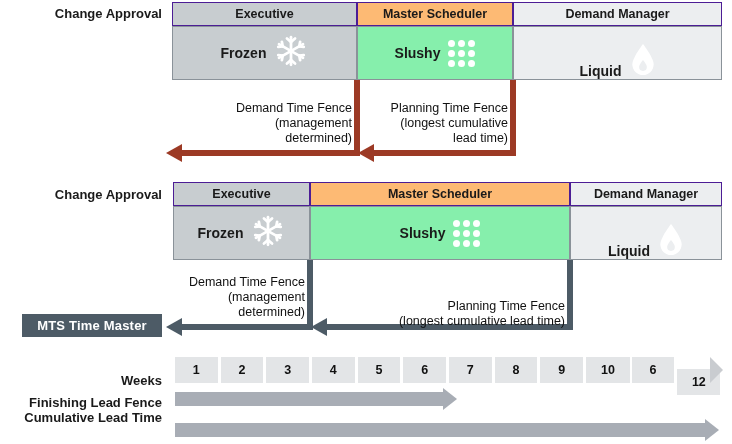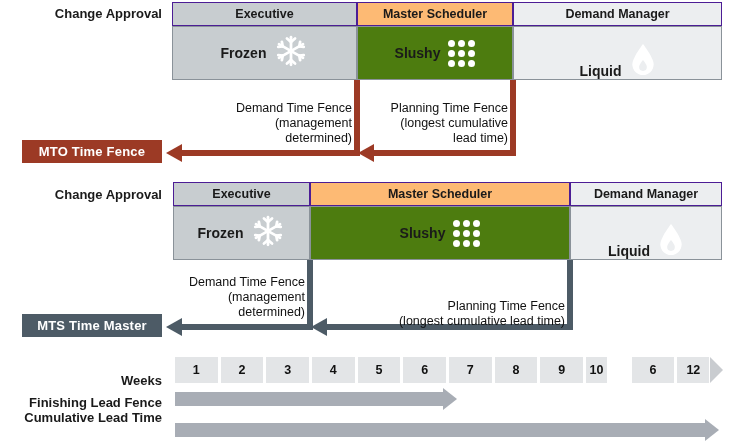--- a/index.html
+++ b/index.html
@@ -30,21 +30,21 @@
     text-align:center;
   }
   .body-cell{
     box-sizing:border-box;
     border:1px solid #8a9299;
     display:flex;align-items:center;justify-content:center;
     gap:8px;
   }
   .body-cell .ctext{font-size:14px;font-weight:bold;}
   .c-frozen{background:#c8cdd0;}
-  .c-slushy{background:#4d7c0f;}
+  .c-slushy{background:#86efac;}
   .c-liquid{background:#eceef0;align-items:flex-end;}
   .h-frozen{background:#c8cdd0;}
   .h-slushy{background:#fdba74;}
   .h-liquid{background:#eceef0;}
 
   
   .ico{display:block;}
   .dots{display:grid;grid-template-columns:repeat(3,1fr);gap:3px;}
   .dots i{display:block;width:7px;height:7px;border-radius:50%;background:#ffffff;}
 
@@ -151,21 +151,20 @@
     </span>
   </div>
 
   <div class="vline" style="left:354px;top:80px;width:6px;height:76px;background:#9c3a25;"></div>
   <div class="vline" style="left:510px;top:80px;width:6px;height:76px;background:#9c3a25;"></div>
   <div class="hline" style="left:180px;top:150px;width:180px;height:6px;background:#9c3a25;"></div>
   <div class="hline" style="left:372px;top:150px;width:144px;height:6px;background:#9c3a25;"></div>
   <div class="arrowhead" style="left:166px;top:144px;border-right:16px solid #9c3a25;"></div>
   <div class="arrowhead" style="left:358px;top:144px;border-right:16px solid #9c3a25;"></div>
 
-  <div class="abs badge" style="left:22px;top:140px;width:140px;height:23px;background:#9c3a25;">MTO Time Fence</div>
 
   <div class="callout ta-right" style="left:185px;top:90px;width:167px;">Demand Time Fence
 (management
 determined)</div>
   <div class="callout ta-right" style="left:364px;top:90px;width:144px;">Planning Time Fence
 (longest cumulative
 lead time)</div>
 
   <div class="abs rlabel" style="left:0;top:188px;width:162px;">Change Approval</div>
 
@@ -249,23 +248,23 @@
   <div class="abs" id="weeks-strip" style="left:175px;top:357px;width:545px;height:26px;">
       <div class="wk" style="position: absolute; left: 0px; top: 0px; width: 42.6667px; height: 26px;">1</div>
       <div class="wk" style="position: absolute; left: 45.6667px; top: 0px; width: 42.6667px; height: 26px;">2</div>
       <div class="wk" style="position: absolute; left: 91.3333px; top: 0px; width: 42.6667px; height: 26px;">3</div>
       <div class="wk" style="position: absolute; left: 137px; top: 0px; width: 42.6667px; height: 26px;">4</div>
       <div class="wk" style="position: absolute; left: 182.667px; top: 0px; width: 42.6667px; height: 26px;">5</div>
       <div class="wk" style="position: absolute; left: 228.333px; top: 0px; width: 42.6667px; height: 26px;">6</div>
       <div class="wk" style="position: absolute; left: 274px; top: 0px; width: 42.6667px; height: 26px;">7</div>
       <div class="wk" style="position: absolute; left: 319.667px; top: 0px; width: 42.6667px; height: 26px;">8</div>
       <div class="wk" style="position: absolute; left: 365.333px; top: 0px; width: 42.6667px; height: 26px;">9</div>
-      <div class="wk" style="position: absolute; left: 411px; top: 0px; width: 21px; height: 26px;">10</div>
+      <div class="wk" style="position: absolute; left: 411px; top: 0px; width: 44px; height: 26px;">10</div>
       <div class="wk" style="position: absolute; left: 456.667px; top: 0px; width: 42.6667px; height: 26px;">6</div>
-      <div class="wk" style="position: absolute; left: 502.333px; top: 0px; width: 32px; height: 26px;">12</div>
+      <div class="wk" style="position: absolute; left: 502.333px; top: 12px; width: 43px; height: 26px;">12</div>
     </div>
   <div class="wk-tip" style="left:710px;top:357px;"></div>
 
   <div class="abs rlabel" style="left:0;top:396px;width:162px;">Finishing Lead Fence</div>
   <div class="bar" style="left:175px;top:392px;width:268px;height:14px;"></div>
   <div class="bar-tip" style="left:443px;top:388px;border-left:14px solid #a8adb5;"></div>
 
   <div class="abs rlabel" style="left:0;top:411px;width:162px;">Cumulative Lead Time</div>
   <div class="bar" style="left:175px;top:423px;width:530px;height:14px;"></div>
   <div class="bar-tip" style="left:705px;top:419px;border-left:14px solid #a8adb5;"></div>

